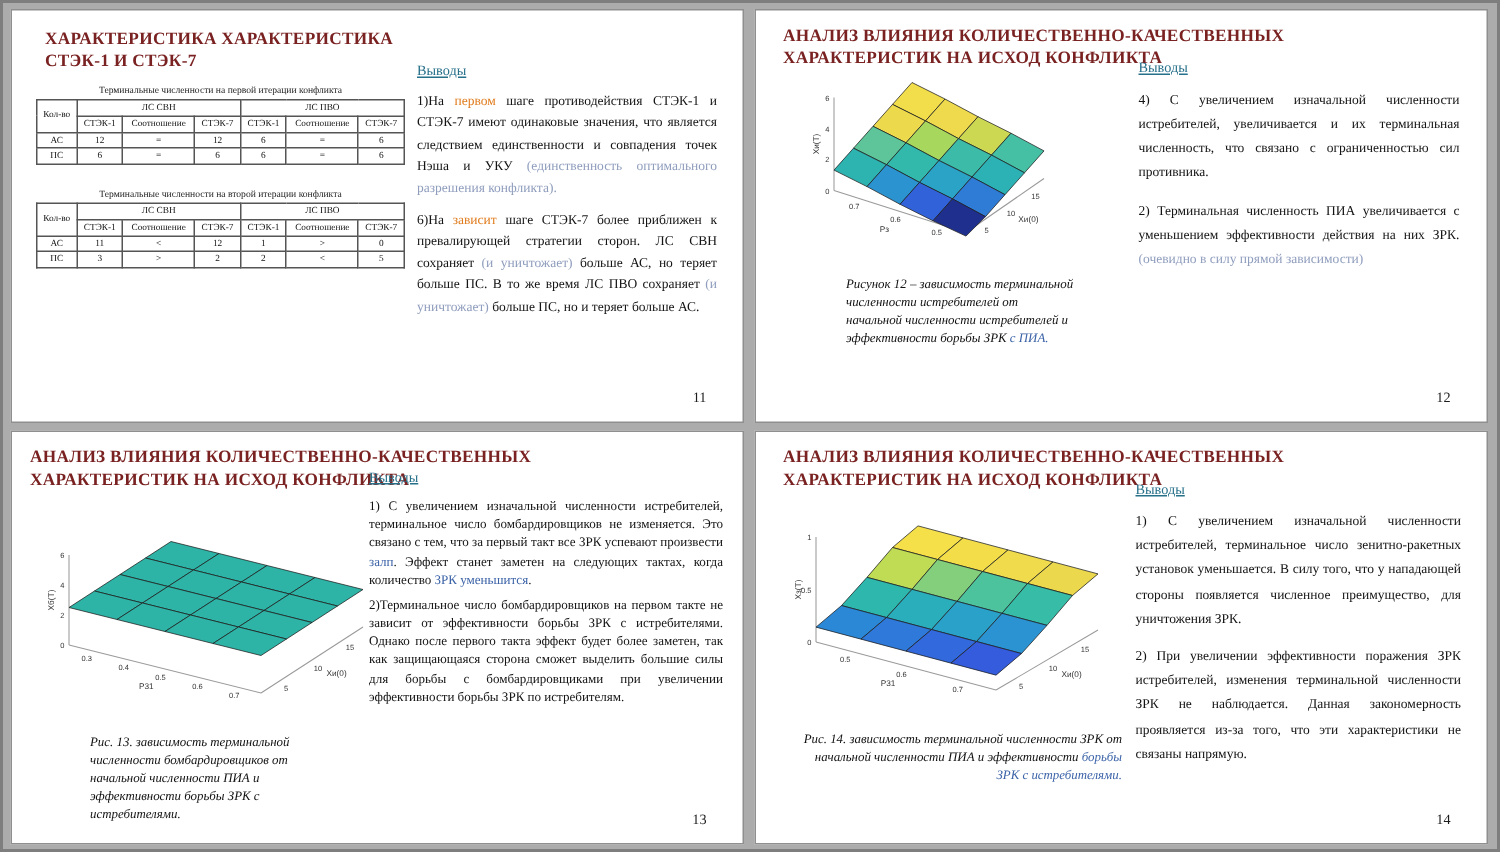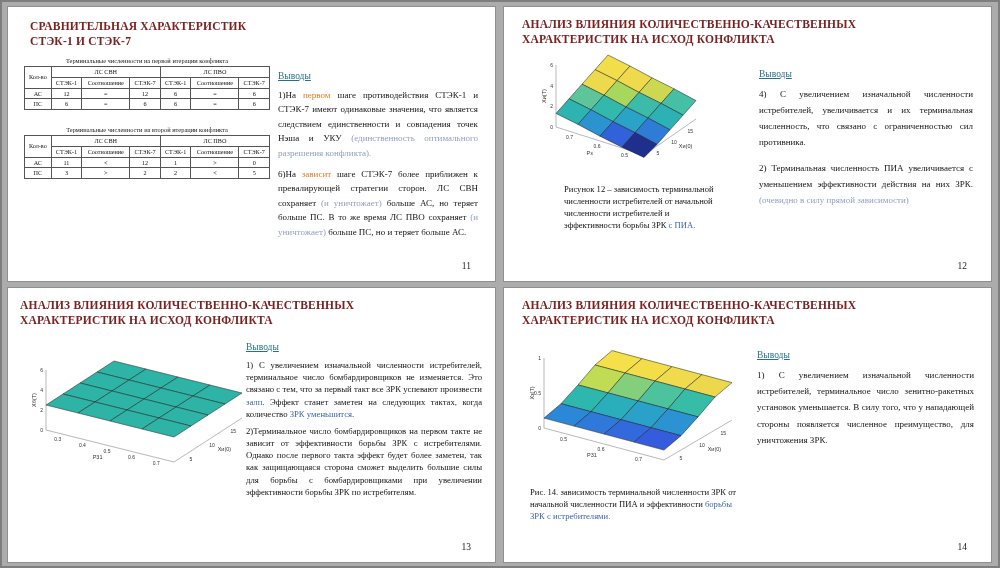--- a/index.html
+++ b/index.html
@@ -9,49 +9,49 @@
   *{margin:0;padding:0;box-sizing:border-box;}
   html,body{width:1000px;height:568px;}
   body{background:var(--bg);position:relative;font-family:"Liberation Serif",serif;color:var(--c-body);}
   .frame{position:absolute;inset:0;border:2px solid var(--frame-border);pointer-events:none;}
   .slide{position:absolute;width:489px;height:276px;background:var(--slide-bg);border:1px solid var(--slide-border);overflow:hidden;}
   #s11{left:7px;top:6px;} #s12{left:503px;top:6px;} #s13{left:7px;top:287px;} #s14{left:503px;top:287px;}
   .title{position:absolute;color:var(--c-title);font-weight:bold;font-size:11.5px;line-height:1.32;letter-spacing:.2px;}
   .t11{left:22px;top:12px;width:240px;}
   .t12,.t14{left:18px;top:10px;width:340px;}
   .t13{left:12px;top:10px;width:340px;}
-  .rightcol{position:absolute;text-align:justify;font-size:9px;margin-top:28px;}
+  .rightcol{position:absolute;text-align:justify;font-size:9px;}
   .heading{color:var(--c-heading);text-decoration:underline;font-size:9.5px;margin-bottom:7px;font-weight:normal;}
   .para{line-height:1.6;margin-bottom:7px;}
   .r11{left:270px;top:36px;width:200px;}
   .r12{left:255px;top:34px;width:214px;} .r12 .para{line-height:1.78;margin-bottom:10px;}
   .r13{left:238px;top:26px;width:236px;font-size:8.7px;} .r13 .para{line-height:1.4;margin-bottom:5px;}
   .r14{left:253px;top:34px;width:217px;} .r14 .para{line-height:1.8;margin-bottom:9px;}
   .c-orange{color:var(--c-orange);} .c-muted{color:var(--c-muted);} .c-blue{color:var(--c-blue);}
   .pagenum{position:absolute;right:24px;bottom:10px;font-size:9.5px;color:#1c1c1c;}
   .tables{position:absolute;left:16px;top:50px;width:246px;}
   .tbl-caption{font-size:6.4px;text-align:center;margin-bottom:2px;color:#222;}
   .tbl-caption.second{margin-top:16px;}
   table.cmp{border-collapse:collapse;font-size:6.2px;width:100%;color:#111;}
   table.cmp th,table.cmp td{border:1px solid #555;padding:1px 2px;text-align:center;font-weight:normal;line-height:1.25;}
   .plot{position:absolute;}
   .p12{left:30px;top:40px;} .p13{left:8px;top:34px;} .p14{left:14px;top:40px;}
-  .caption{position:absolute;font-size:8.6px;line-height:1.4;color:#111;}
+  .caption{position:absolute;font-size:8.6px;line-height:1.4;color:#111;font-style:italic;}
   .cap12{left:60px;top:176px;width:152px;text-align:left;}
   .cap13{left:52px;top:200px;width:162px;text-align:left;}
-  .cap14{left:26px;top:198px;width:218px;text-align:left;}
+  .cap14{left:26px;top:198px;width:218px;text-align:right;}
 </style>
 </head>
 <body>
 
 <div class="frame"></div>
 
 <section class="slide" id="s11">
   <h1 class="title t11">
-    <span>СРАВНИТЕЛЬНАЯ ХАРАКТЕРИСТИК</span><br>
+    <span>ХАРАКТЕРИСТИКА ХАРАКТЕРИСТИКА</span><br>
     <span>СТЭК-1 И СТЭК-7</span>
   </h1>
   <div class="tables">
     <div class="tbl-caption">Терминальные численности на первой итерации конфликта</div>
     <table class="cmp">
       <thead>
         <tr>
           <th rowspan="2">Кол-во</th>
           <th colspan="3">ЛС СВН</th>
           <th colspan="3">ЛС ПВО</th>
@@ -227,20 +227,21 @@
         <text x="66.4" y="124.8" text-anchor="middle" font-size="5" fill="#333" font-family="&quot;Liberation Sans&quot;,sans-serif">0.4</text>
         <text x="41.8" y="118.7" text-anchor="middle" font-size="5" fill="#333" font-family="&quot;Liberation Sans&quot;,sans-serif">0.3</text>
         <text x="174.8" y="138.8" text-anchor="middle" font-size="5" fill="#333" font-family="&quot;Liberation Sans&quot;,sans-serif">5</text>
         <text x="196.0" y="125.0" text-anchor="middle" font-size="5" fill="#333" font-family="&quot;Liberation Sans&quot;,sans-serif">10</text>
         <text x="217.3" y="111.3" text-anchor="middle" font-size="5" fill="#333" font-family="&quot;Liberation Sans&quot;,sans-serif">15</text>
         <text x="81.6" y="137.4" text-anchor="middle" font-size="5.5" fill="#333" font-family="&quot;Liberation Sans&quot;,sans-serif">P31</text>
         <text x="208.4" y="128.8" text-anchor="middle" font-size="5.5" fill="#333" font-family="&quot;Liberation Sans&quot;,sans-serif">Xи(0)</text>
         <text x="20.0" y="78.0" text-anchor="middle" font-size="5.5" fill="#333" font-family="&quot;Liberation Sans&quot;,sans-serif" transform="rotate(-90 20.0 78.0)">Xб(T)</text>
       </g>
     </svg>
+  <div class="caption cap13"><span>Рис. 13. зависимость терминальной численности бомбардировщиков от начальной численности ПИА и эффективности борьбы ЗРК с истребителями.</span></div>
   <div class="rightcol r13">
     <div class="heading">Выводы</div>
     <p class="para"><span>1) С увеличением изначальной численности истребителей, терминальное число бомбардировщиков не изменяется. Это связано с тем, что за первый такт все ЗРК успевают произвести </span><span class="c-blue">залп</span><span>. Эффект станет заметен на следующих тактах, когда количество </span><span class="c-blue">ЗРК уменьшится</span><span>.</span></p>
     <p class="para"><span>2)Терминальное число бомбардировщиков на первом такте не зависит от эффективности борьбы ЗРК с истребителями. Однако после первого такта эффект будет более заметен, так как защищающаяся сторона сможет выделить большие силы для борьбы с бомбардировщиками при увеличении эффективности борьбы ЗРК по истребителям.</span></p>
   </div>
   <div class="pagenum">13</div>
 </section>
 
 <section class="slide" id="s14">
   <h1 class="title t14">
@@ -283,15 +284,16 @@
         <text x="205.3" y="106.5" text-anchor="middle" font-size="5" fill="#333" font-family="&quot;Liberation Sans&quot;,sans-serif">15</text>
         <text x="74.0" y="129.4" text-anchor="middle" font-size="5.5" fill="#333" font-family="&quot;Liberation Sans&quot;,sans-serif">P31</text>
         <text x="196.4" y="123.0" text-anchor="middle" font-size="5.5" fill="#333" font-family="&quot;Liberation Sans&quot;,sans-serif">Xи(0)</text>
         <text x="16.0" y="65.0" text-anchor="middle" font-size="5.5" fill="#333" font-family="&quot;Liberation Sans&quot;,sans-serif" transform="rotate(-90 16.0 65.0)">Xз(T)</text>
       </g>
     </svg>
   <div class="caption cap14"><span>Рис. 14. зависимость терминальной численности ЗРК от начальной численности ПИА и эффективности </span><span class="c-blue">борьбы ЗРК с истребителями.</span></div>
   <div class="rightcol r14">
     <div class="heading">Выводы</div>
     <p class="para"><span>1) С увеличением изначальной численности истребителей, терминальное число зенитно-ракетных установок уменьшается. В силу того, что у нападающей стороны появляется численное преимущество, для уничтожения ЗРК.</span></p>
+    <p class="para"><span>2) При увеличении эффективности поражения ЗРК истребителей, изменения терминальной численности ЗРК не наблюдается. Данная закономерность проявляется из-за того, что эти характеристики не связаны напрямую.</span></p>
   </div>
   <div class="pagenum">14</div>
 </section>
 
 </body></html>

